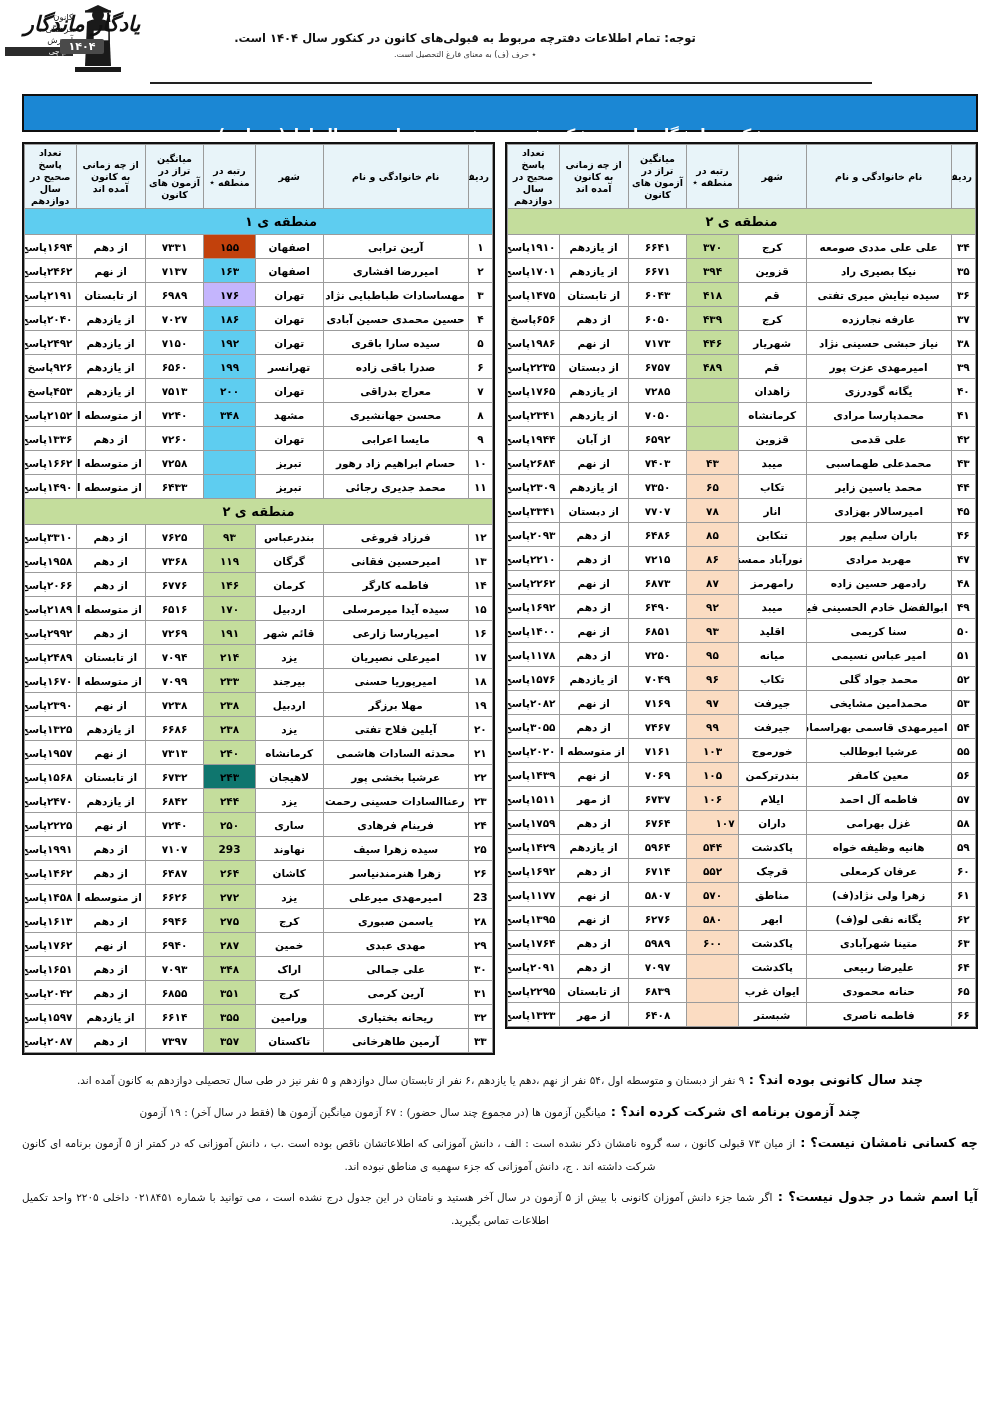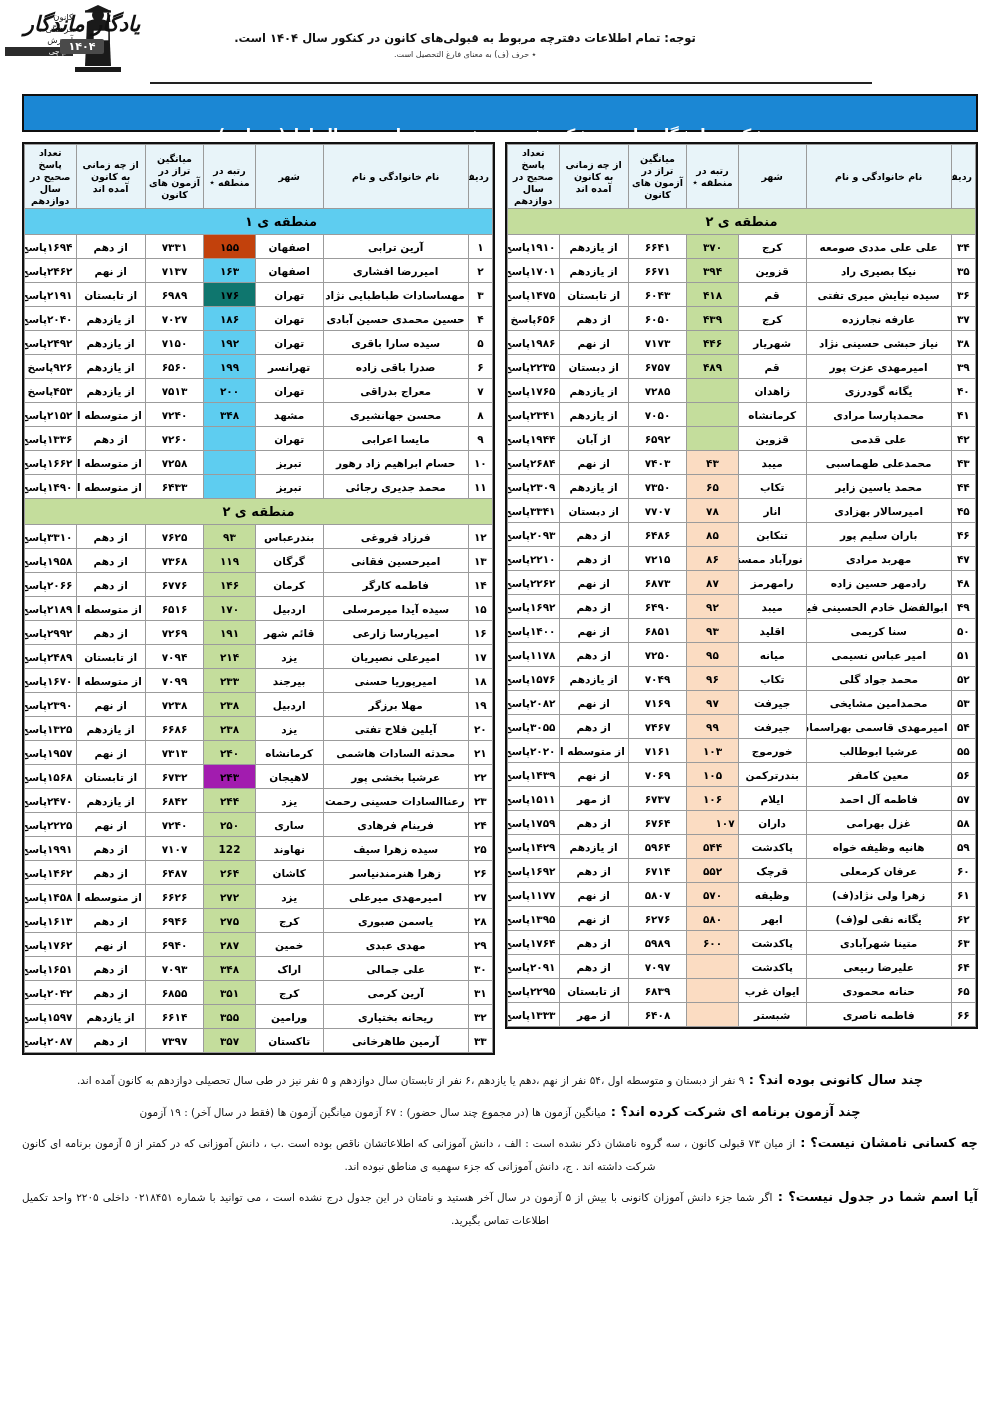--- a/index.html
+++ b/index.html
@@ -533,21 +533,21 @@
             <td class="cell-name">عرفان کرمعلی</td>
             <td class="cell-city">قرچک</td>
             <td class="cell-rank" style="background: rgb(251, 220, 194);">۵۵۲</td>
             <td class="cell-taraz">۶۷۱۴</td>
             <td class="cell-since">از دهم</td>
             <td class="cell-answers">۱۶۹۲پاسخ</td>
           </tr>
           <tr>
             <td class="cell-radif">۶۱</td>
             <td class="cell-name">زهرا ولی نژاد(ف)</td>
-            <td class="cell-city">وظیفه</td>
+            <td class="cell-city">مناطق</td>
             <td class="cell-rank" style="background: rgb(251, 220, 194);">۵۷۰</td>
             <td class="cell-taraz">۵۸۰۷</td>
             <td class="cell-since">از نهم</td>
             <td class="cell-answers">۱۱۷۷پاسخ</td>
           </tr>
           <tr>
             <td class="cell-radif">۶۲</td>
             <td class="cell-name">یگانه نقی لو(ف)</td>
             <td class="cell-city">ابهر</td>
             <td class="cell-rank" style="background: rgb(251, 220, 194);">۵۸۰</td>
@@ -636,21 +636,21 @@
             <td class="cell-city">اصفهان</td>
             <td class="cell-rank" style="background: rgb(94, 205, 240);">۱۶۳</td>
             <td class="cell-taraz">۷۱۳۷</td>
             <td class="cell-since">از نهم</td>
             <td class="cell-answers">۲۴۶۲پاسخ</td>
           </tr>
           <tr>
             <td class="cell-radif">۳</td>
             <td class="cell-name">مهساسادات طباطبایی نژاد</td>
             <td class="cell-city">تهران</td>
-            <td class="cell-rank" style="background: #0f766e;">۱۷۶</td>
+            <td class="cell-rank" style="background: #c4b5fd;">۱۷۶</td>
             <td class="cell-taraz">۶۹۸۹</td>
             <td class="cell-since">از تابستان</td>
             <td class="cell-answers">۲۱۹۱پاسخ</td>
           </tr>
           <tr>
             <td class="cell-radif">۴</td>
             <td class="cell-name">حسین محمدی حسین آبادی</td>
             <td class="cell-city">تهران</td>
             <td class="cell-rank" style="background: rgb(94, 205, 240);">۱۸۶</td>
             <td class="cell-taraz">۷۰۲۷</td>
@@ -810,21 +810,21 @@
             <td class="cell-city">کرمانشاه</td>
             <td class="cell-rank" style="background: rgb(196, 221, 156);">۲۴۰</td>
             <td class="cell-taraz">۷۳۱۳</td>
             <td class="cell-since">از نهم</td>
             <td class="cell-answers">۱۹۵۷پاسخ</td>
           </tr>
           <tr>
             <td class="cell-radif">۲۲</td>
             <td class="cell-name">عرشیا بخشی پور</td>
             <td class="cell-city">لاهیجان</td>
-            <td class="cell-rank" style="background: #a21caf;">۲۴۳</td>
+            <td class="cell-rank" style="background: #0f766e;">۲۴۳</td>
             <td class="cell-taraz">۶۷۳۲</td>
             <td class="cell-since">از تابستان</td>
             <td class="cell-answers">۱۵۶۸پاسخ</td>
           </tr>
           <tr>
             <td class="cell-radif">۲۳</td>
             <td class="cell-name">رعناالسادات حسینی رحمت آباد</td>
             <td class="cell-city">یزد</td>
             <td class="cell-rank" style="background: rgb(196, 221, 156);">۲۴۴</td>
             <td class="cell-taraz">۶۸۴۲</td>
@@ -837,36 +837,36 @@
             <td class="cell-city">ساری</td>
             <td class="cell-rank" style="background: rgb(196, 221, 156);">۲۵۰</td>
             <td class="cell-taraz">۷۲۴۰</td>
             <td class="cell-since">از نهم</td>
             <td class="cell-answers">۲۲۲۵پاسخ</td>
           </tr>
           <tr>
             <td class="cell-radif">۲۵</td>
             <td class="cell-name">سیده زهرا سیف</td>
             <td class="cell-city">نهاوند</td>
-            <td class="cell-rank" style="background: rgb(196, 221, 156);">122</td>
+            <td class="cell-rank" style="background: rgb(196, 221, 156);">293</td>
             <td class="cell-taraz">۷۱۰۷</td>
             <td class="cell-since">از دهم</td>
             <td class="cell-answers">۱۹۹۱پاسخ</td>
           </tr>
           <tr>
             <td class="cell-radif">۲۶</td>
             <td class="cell-name">زهرا هنرمندنیاسر</td>
             <td class="cell-city">کاشان</td>
             <td class="cell-rank" style="background: rgb(196, 221, 156);">۲۶۴</td>
             <td class="cell-taraz">۶۴۸۷</td>
             <td class="cell-since">از دهم</td>
             <td class="cell-answers">۱۴۶۲پاسخ</td>
           </tr>
           <tr>
-            <td class="cell-radif">۲۷</td>
+            <td class="cell-radif">23</td>
             <td class="cell-name">امیرمهدی میرعلی</td>
             <td class="cell-city">یزد</td>
             <td class="cell-rank" style="background: rgb(196, 221, 156);">۲۷۲</td>
             <td class="cell-taraz">۶۶۲۶</td>
             <td class="cell-since">از متوسطه اول</td>
             <td class="cell-answers">۱۴۵۸پاسخ</td>
           </tr>
           <tr>
             <td class="cell-radif">۲۸</td>
             <td class="cell-name">یاسمن صبوری</td>

